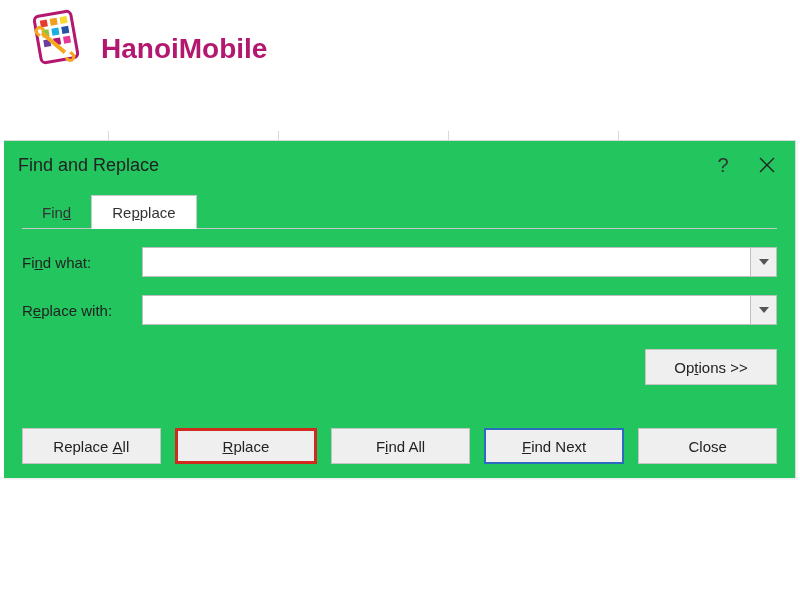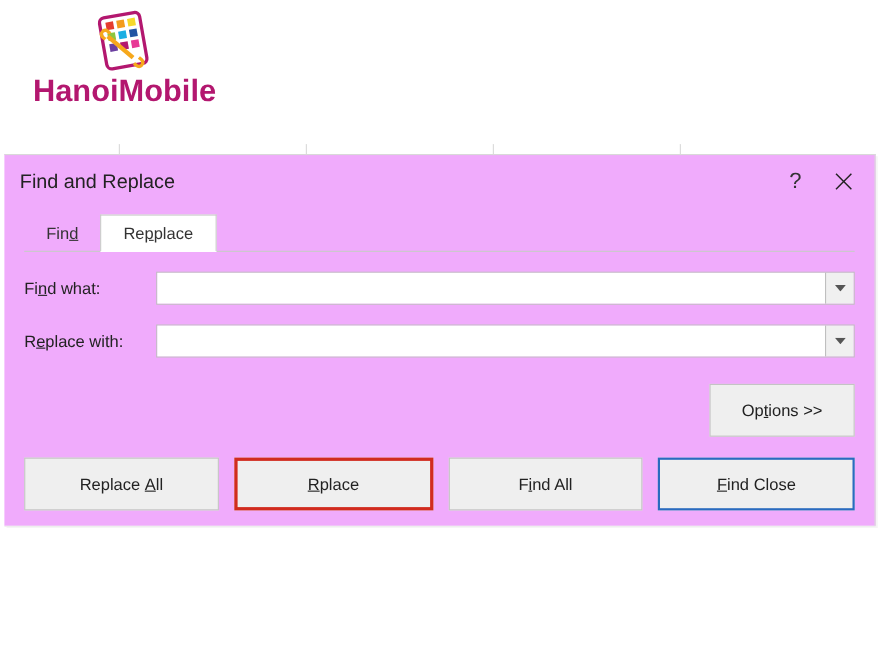--- a/index.html
+++ b/index.html
@@ -4,23 +4,22 @@
 <style>
   * { box-sizing: border-box; margin: 0; padding: 0; }
   html, body { width: 800px; height: 600px; background: #fff; font-family: "Segoe UI", Tahoma, sans-serif; overflow: hidden; }
 
   
   .logo-wrap {
     position: absolute;
     left: 30px;
     top: 10px;
     display: flex;
-    align-items: center;
-    gap: 2px;
-    flex-direction: column;
+    align-items: flex-end;
+    gap: 16px;
   }
   .logo-icon {
     width: 55px;
     height: 55px;
     position: relative;
   }
   .phone-outline {
     position: absolute;
     left: 6px; top: 2px;
     width: 40px; height: 50px;
@@ -56,21 +55,21 @@
     color: #b3176f;
   }
 
   
   .dialog {
     position: absolute;
     left: 4px;
     top: 140px;
     width: 792px;
     height: 338px;
-    background: #f0abfc;
+    background: #22c55e;
     border-top: 1px solid #d9d9d9;
     border-right: 1px solid #d9d9d9;
     box-shadow: 2px 2px 0 rgba(0,0,0,0.04);
     font-size: 15px;
     color: #333;
   }
   .titlebar {
     height: 48px;
     display: flex;
     align-items: center;
@@ -151,21 +150,21 @@
   }
   .combo .dd svg { fill:#555; }
 
   .options-row {
     display:flex;
     justify-content:flex-end;
     margin-top: 24px;
   }
   .btn {
     min-width: 116px;
-    height: 48px;
+    height: 36px;
     background:#efefef;
     border:1px solid #c4c4c4;
     font-size:15px;
     color:#222;
     display:flex; align-items:center; justify-content:center;
     cursor:default;
   }
   .btn.options { min-width: 132px; }
 
   .button-row {
@@ -292,18 +291,19 @@
       <span class="ul">R</span>
         <span>place</span>
     </div>
     <div class="btn">
       <span>F</span>
         <span class="ul">i</span>
         <span>nd All</span>
     </div>
     <div class="btn highlight-blue">
       <span class="ul">F</span>
-        <span>ind Close</span>
-    </div>
+        <span>ind Next</span>
+    </div>
+    <div class="btn">Close</div>
   </div>
 </div>
 
 <div class="below-grid"></div>
 
 </body></html>

